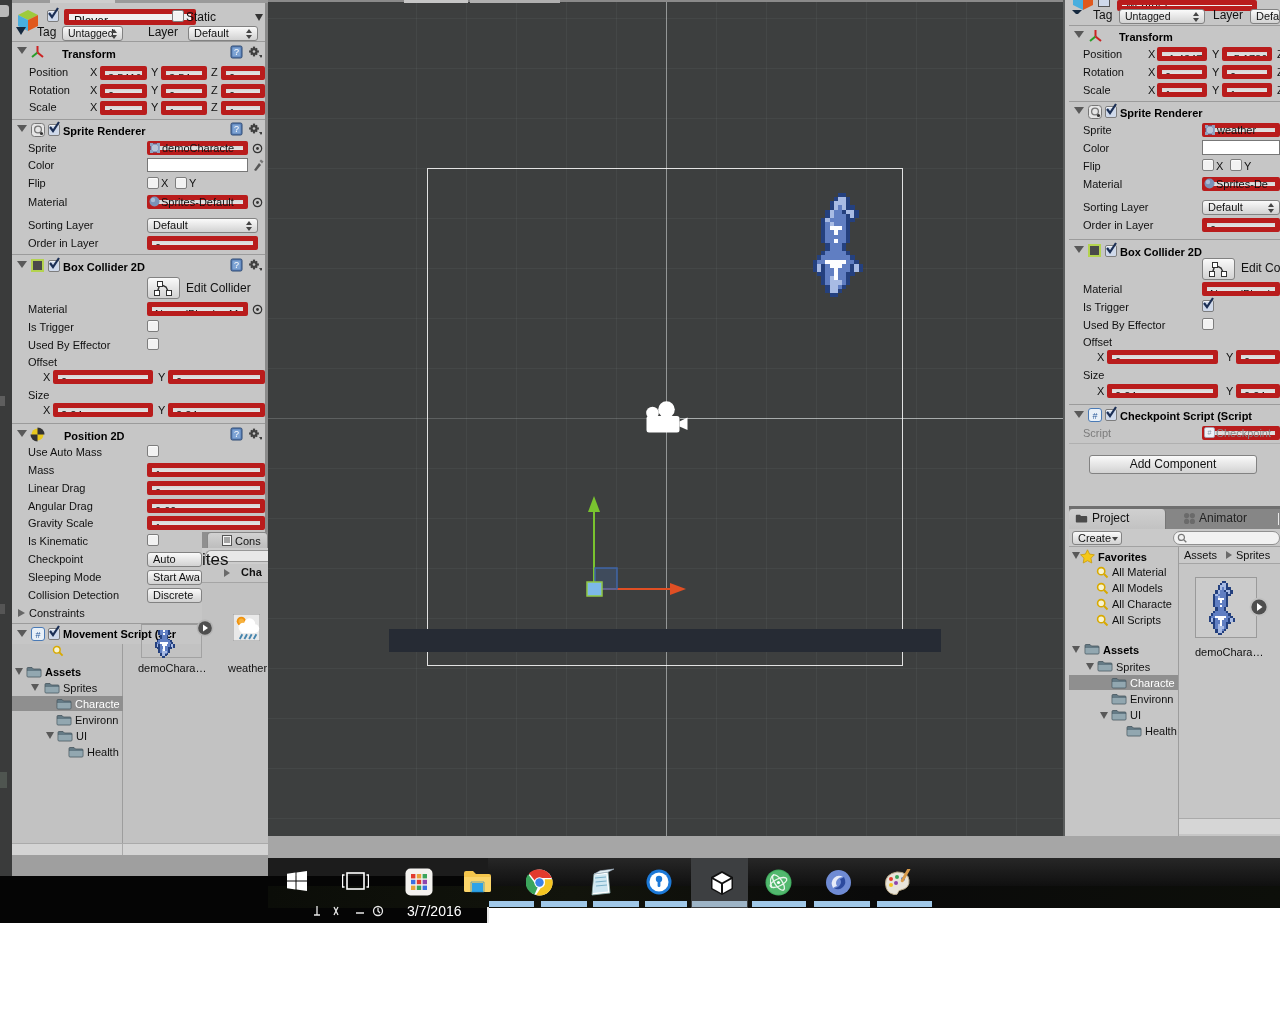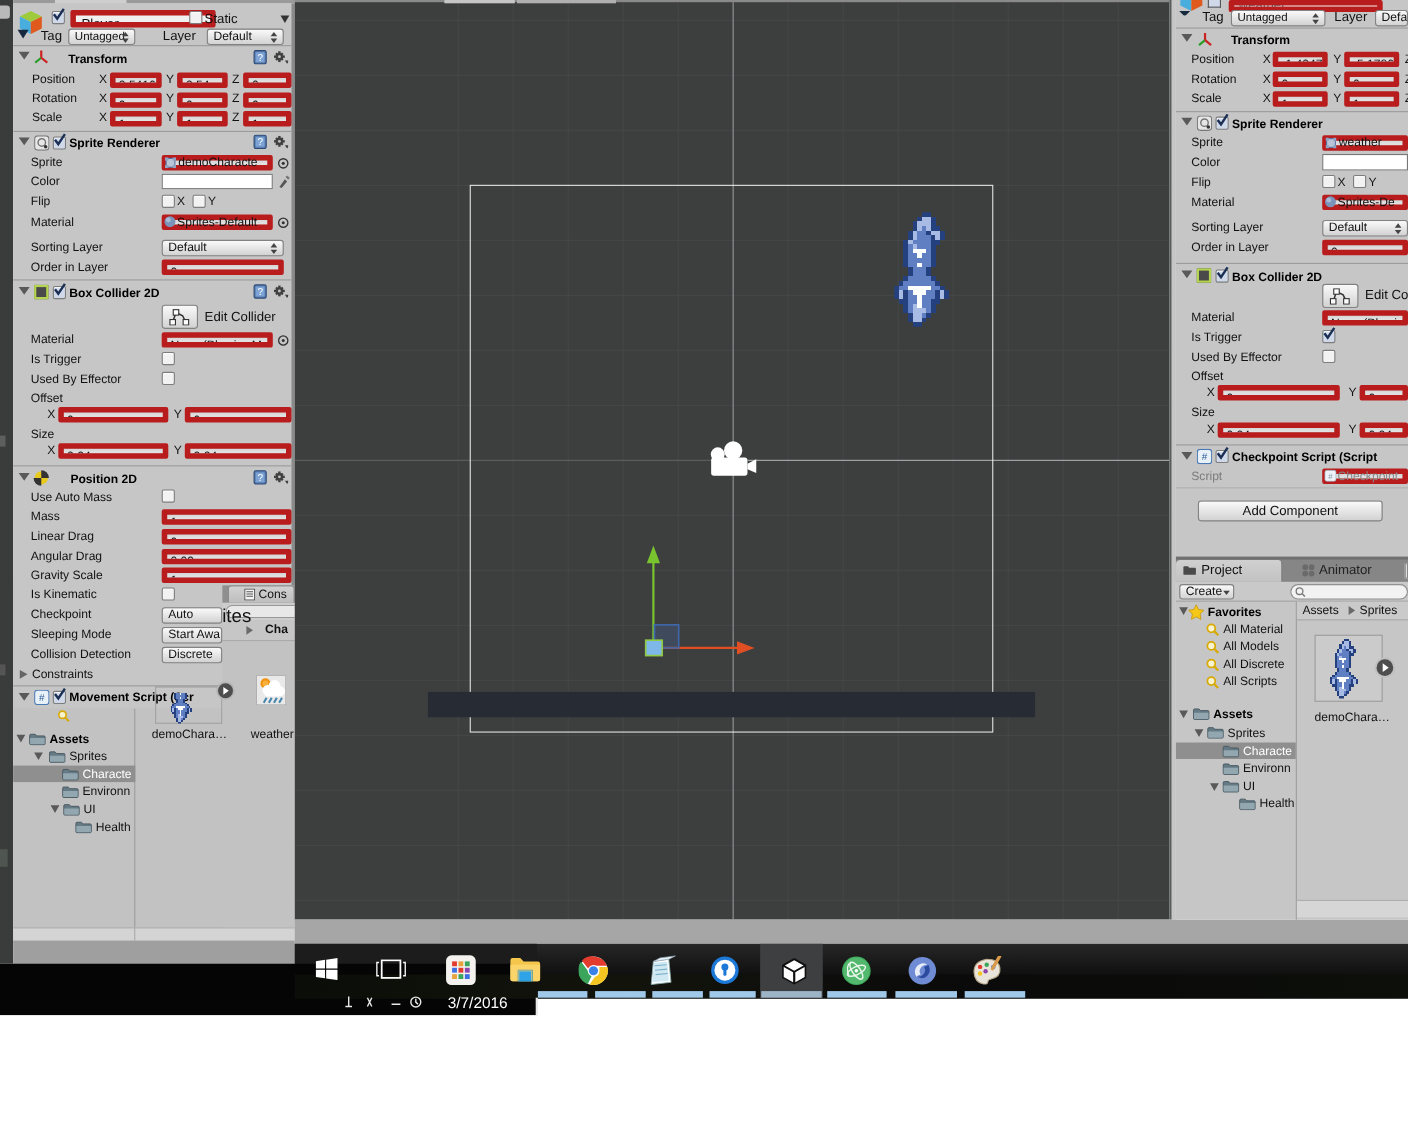--- a/index.html
+++ b/index.html
@@ -932,21 +932,21 @@
 <div class="t" style="left:1112px;top:566px;">All Material</div>
 <svg style="position:absolute;left:1096px;top:582px" width="13" height="13" viewBox="0 0 13 13">
     <circle cx="5.2" cy="5.2" r="3.6" fill="#f7f3d0" stroke="#d8a900" stroke-width="1.6"></circle>
     <line x1="8" y1="8" x2="11.5" y2="11.5" stroke="#d8a900" stroke-width="2"></line>
   </svg>
 <div class="t" style="left:1112px;top:582px;">All Models</div>
 <svg style="position:absolute;left:1096px;top:598px" width="13" height="13" viewBox="0 0 13 13">
     <circle cx="5.2" cy="5.2" r="3.6" fill="#f7f3d0" stroke="#d8a900" stroke-width="1.6"></circle>
     <line x1="8" y1="8" x2="11.5" y2="11.5" stroke="#d8a900" stroke-width="2"></line>
   </svg>
-<div class="t" style="left:1112px;top:598px;">All Discrete</div>
+<div class="t" style="left:1112px;top:598px;">All Characte</div>
 <svg style="position:absolute;left:1096px;top:614px" width="13" height="13" viewBox="0 0 13 13">
     <circle cx="5.2" cy="5.2" r="3.6" fill="#f7f3d0" stroke="#d8a900" stroke-width="1.6"></circle>
     <line x1="8" y1="8" x2="11.5" y2="11.5" stroke="#d8a900" stroke-width="2"></line>
   </svg>
 <div class="t" style="left:1112px;top:614px;">All Scripts</div>
 <div style="position:absolute;left:1072px;top:646px;width:0;height:0;border-left:4.5px solid transparent;border-right:4.5px solid transparent;border-top:7.0200000000000005px solid #595959"></div>
 <svg style="position:absolute;left:1084px;top:643px" width="16" height="12" viewBox="0 0 16 12">
 <path d="M1 2.5 Q1 1.5 2 1.5 L6 1.5 L7.5 3 L14 3 Q15 3 15 4 L15 10 Q15 11 14 11 L2 11 Q1 11 1 10 Z" fill="#647a85" stroke="#46555e" stroke-width="0.8"></path>
 <path d="M1.4 5 L14.6 5 L14.6 10 Q14.6 10.6 14 10.6 L2 10.6 Q1.4 10.6 1.4 10 Z" fill="#92a7b0"></path>
   </svg>

